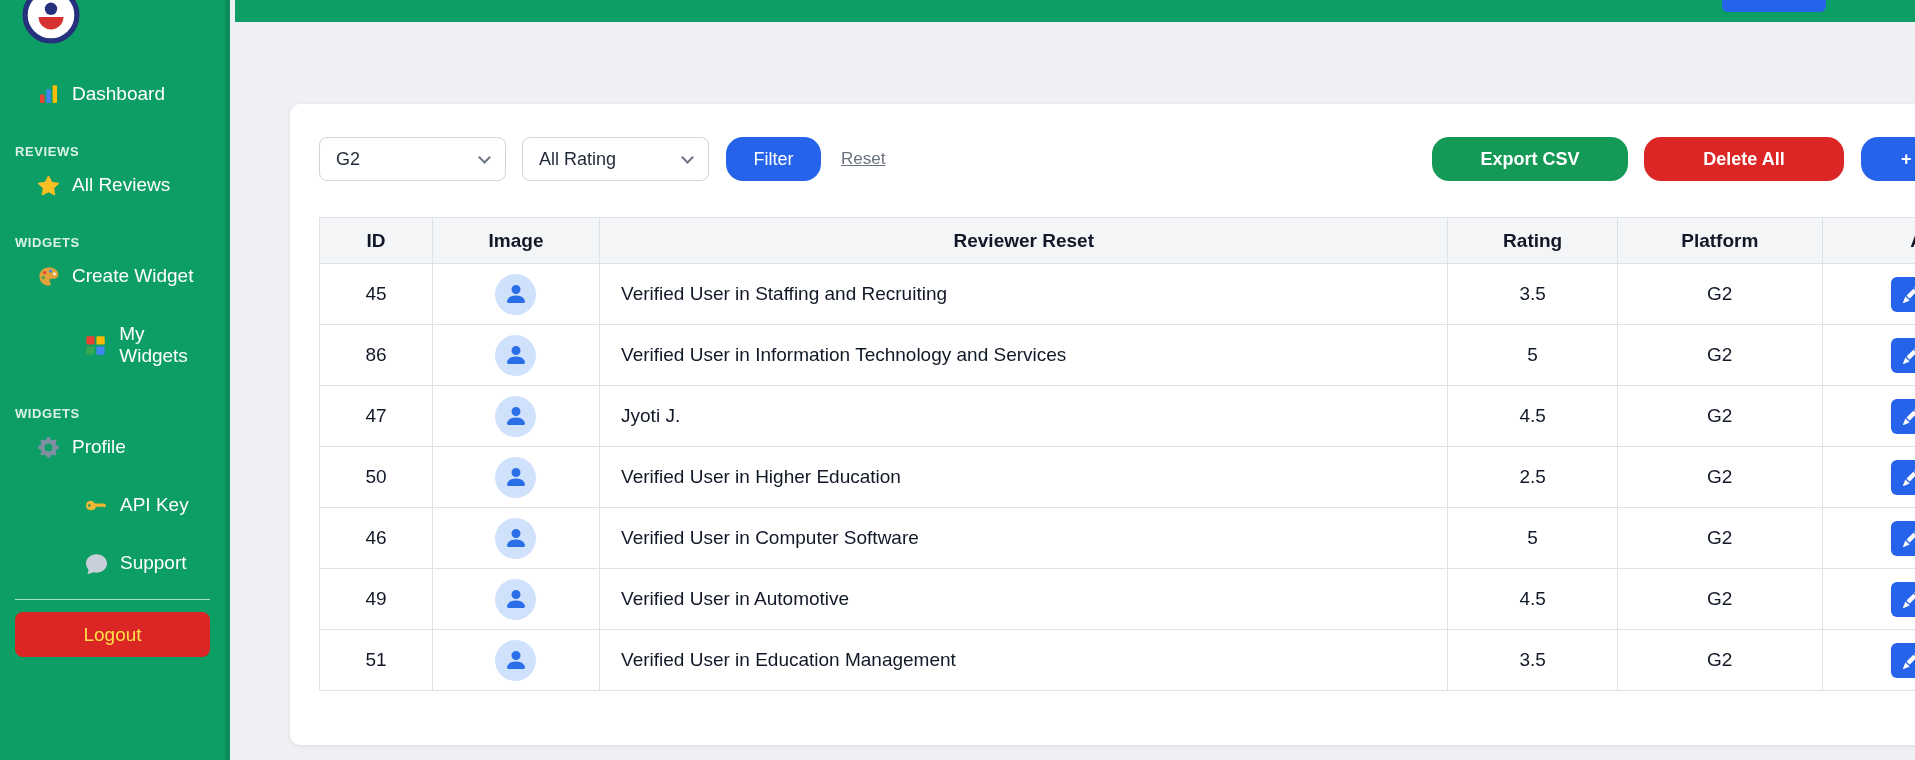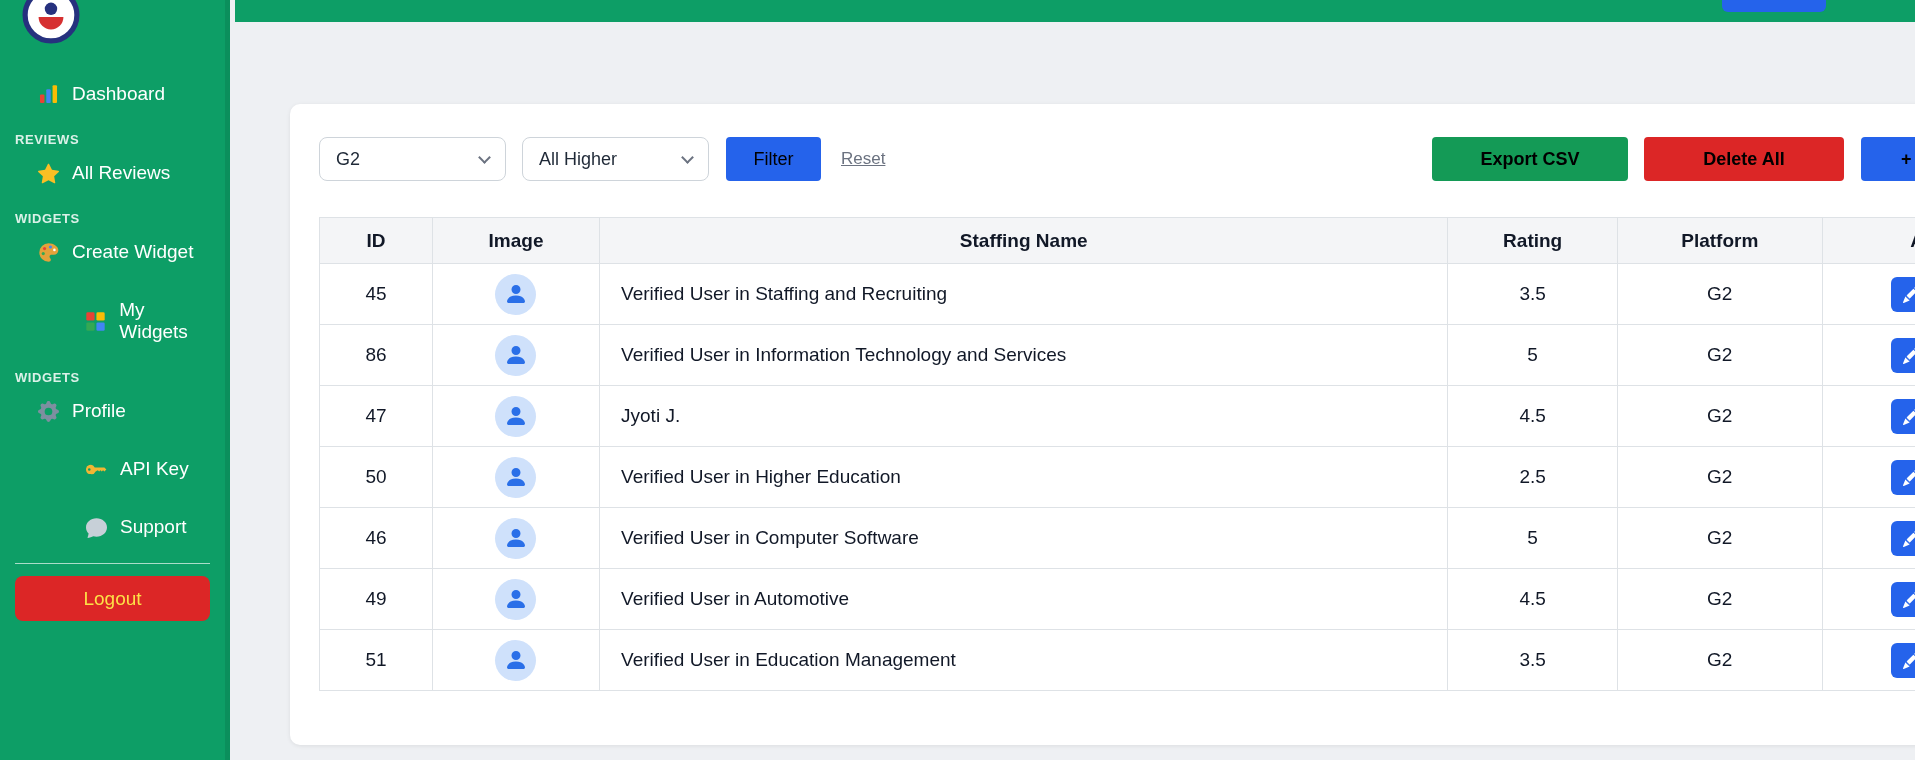--- a/index.html
+++ b/index.html
@@ -9,21 +9,21 @@
   
   .sidebar { position:absolute; left:0; top:0; width:230px; height:760px;
              background:#0d9e66; border-right:5px solid #0b8f5c; display:flex; flex-direction:column; }
   .logo { margin:-14px 0 0 22px; width:58px; height:58px; cursor:pointer; }
   .logo svg { width:58px; height:58px; display:block; }
   .nav { margin-top:28px; display:flex; flex-direction:column; }
   .nav-item { display:flex; align-items:center; gap:13px; padding:11px 10px 11px 37px;
               color:#ffffff; font-size:19px; font-weight:500; cursor:pointer; }
   .nav-item .icon { width:22px; height:22px; display:flex; align-items:center; justify-content:center; }
   .nav-item .icon svg { width:21px; height:21px; display:block; }
-  .nav-section { padding:4px 0 4px 15px; margin-top:12px; color:rgba(255,255,255,.85);
+  .nav-section { padding:4px 0 4px 15px; margin-top:24px; color:rgba(255,255,255,.85);
                  font-size:13px; font-weight:700; letter-spacing:.6px; }
   .mt-lg { margin-top:14px;margin-left:48px; }
   .sidebar-divider { margin:14px 15px 0 15px; border-top:1px solid rgba(255,255,255,.65); }
   .logout-btn { margin:12px 15px 0 15px; height:45px; width:195px; background:#dc2626; color:#fde047;
                 border:none; border-radius:8px; font-size:19px; font-family:inherit; cursor:pointer; }
 
   
   .topbar { position:absolute; left:235px; top:0; right:0; height:22px; background:#0d9e66; }
   .topbar-btn { position:absolute; right:89px; top:-18px; width:104px; height:30px;
                 background:#2563eb; border-radius:6px; cursor:pointer; }
@@ -33,21 +33,21 @@
           border-radius:10px; box-shadow:0 1px 4px rgba(0,0,0,.08); padding:33px 29px; }
 
   
   .toolbar { display:flex; align-items:center; }
   .select { width:187px; height:44px; border:1px solid #ced4da; border-radius:8px; background:#fff;
             display:flex; align-items:center; justify-content:space-between; padding:0 16px;
             font-size:18px; color:#1f2937; cursor:pointer; }
   .select + .select { margin-left:16px; }
   .chevron { width:9px; height:9px; border-right:2px solid #6b7280; border-bottom:2px solid #6b7280;
              transform:rotate(45deg); margin-top:-4px; }
-  .btn { height:44px; border:none; border-radius:4px; color:#000000; font-size:18px; font-weight:600;
+  .btn { height:44px; border:none; border-radius:17px; color:#ffffff; font-size:18px; font-weight:600;
          font-family:inherit; cursor:pointer; }
   .btn-filter { width:95px; background:#2563eb; margin-left:17px; font-weight:500; }
   .reset-link { margin-left:20px; color:#6b7280; font-size:17px; text-decoration:underline; cursor:pointer; }
   .btn-export { width:196px; background:#149a56; margin-left:auto; }
   .btn-add    { width:197px; background:#2563eb; margin-left:17px; }
   .btn-delete { width:200px; background:#dc2626; margin-left:16px; }
 
   
   table { margin-top:36px; width:100%; border-collapse:collapse; table-layout:fixed;
           font-size:19px; color:#111827; }
@@ -168,21 +168,21 @@
   </div>
 
   <div class="card">
 
     <div class="toolbar">
       <div class="select">
         <span>G2</span>
         <span class="chevron"></span>
       </div>
       <div class="select">
-        <span>All Higher</span>
+        <span>All Rating</span>
         <span class="chevron"></span>
       </div>
       <button class="btn btn-filter">Filter</button>
       <a class="reset-link">Reset</a>
       <button class="btn btn-export">Export CSV</button>
       <button class="btn btn-delete">Delete All</button>
       <button class="btn btn-add">+ Add Review</button>
     </div>
 
     <table>
@@ -191,21 +191,21 @@
           <col style="width:142px">
           <col style="width:721px">
         <col style="width:144px">
           <col style="width:174px">
           <col style="width:200px">
       </colgroup>
       <thead>
         <tr>
           <th>ID</th>
           <th>Image</th>
-          <th>Staffing Name</th>
+          <th>Reviewer Reset</th>
           <th>Rating</th>
           <th>Platform</th>
           <th>Action</th>
         </tr>
       </thead>
       <tbody>
 
         <tr>
           <td>45</td>
           <td><span class="avatar">

